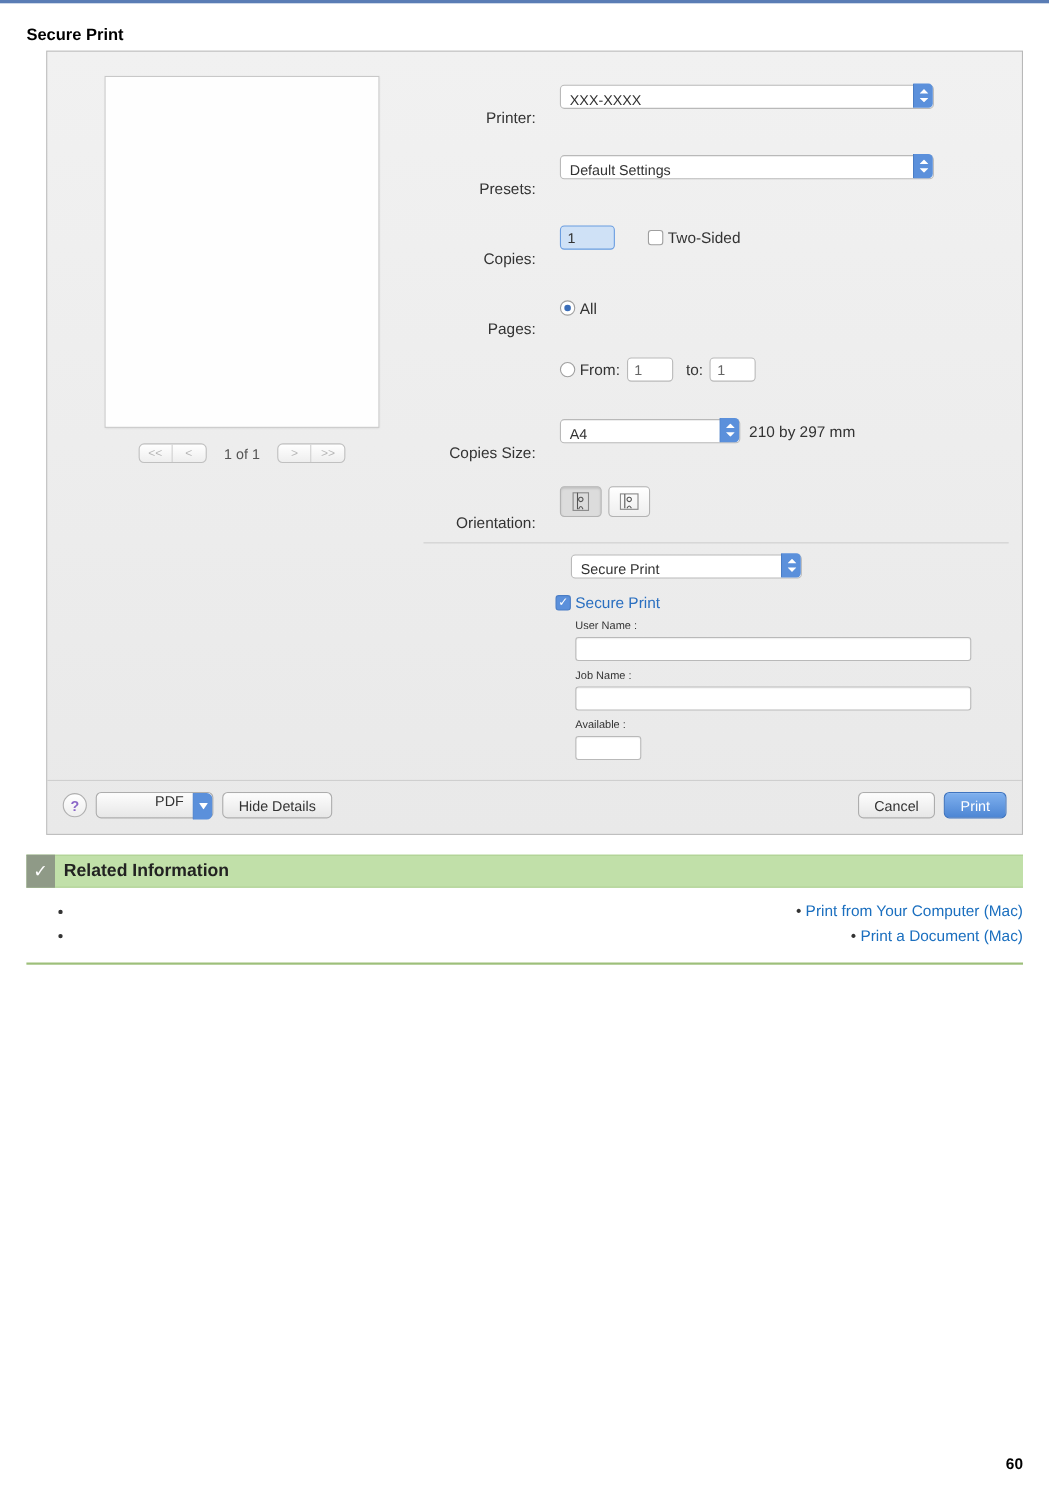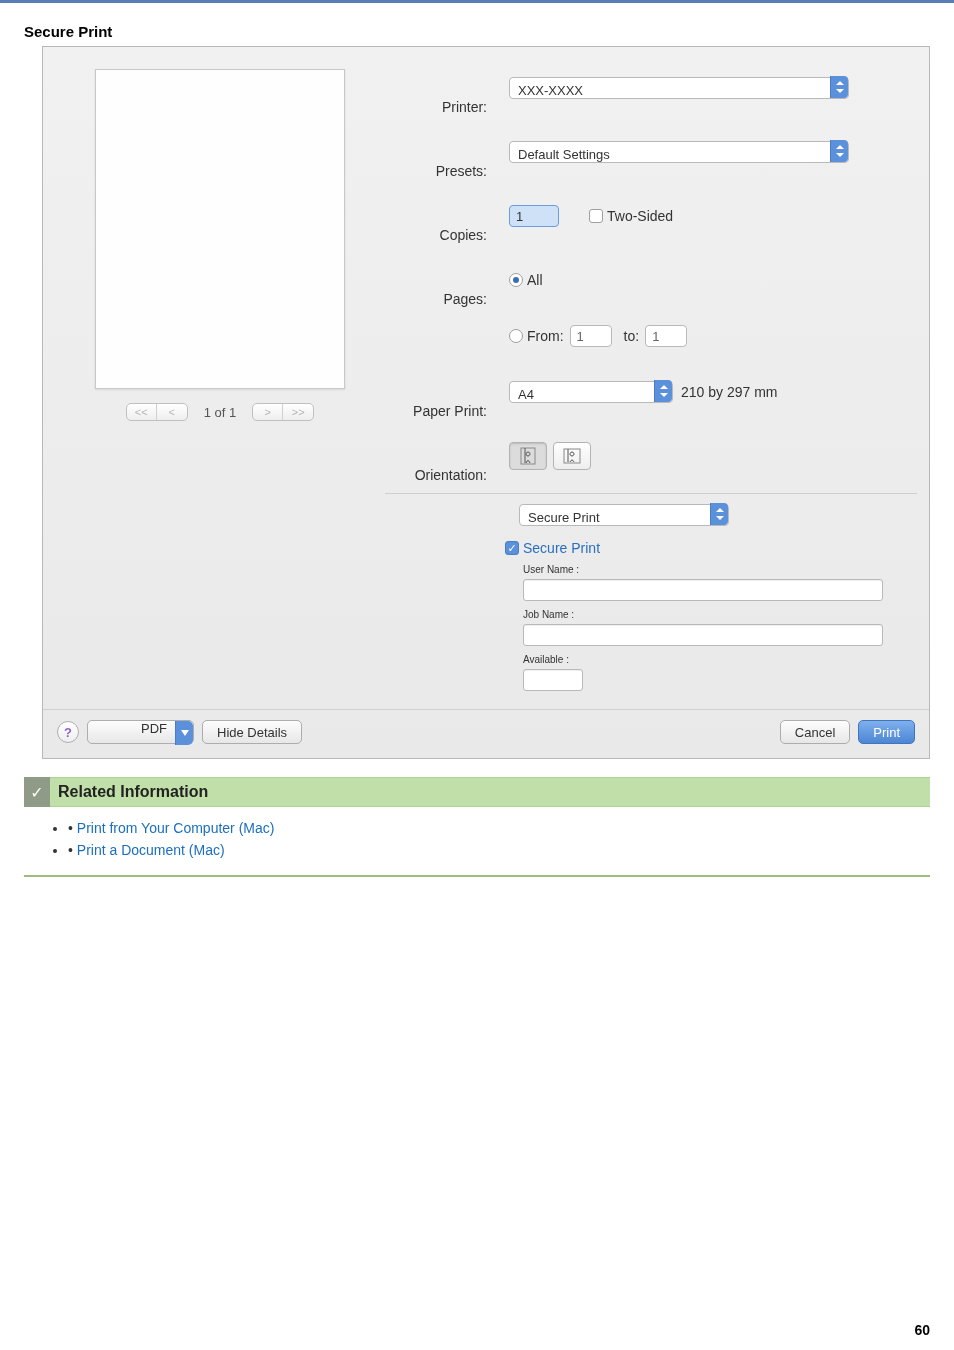--- a/index.html
+++ b/index.html
@@ -212,21 +212,21 @@
     height:30px;
   }
   .related-bar .chk {
     width:26px; height:30px; background:#8f9a87;
     display:flex; align-items:center; justify-content:center; color:#fff; font-size:16px;
   }
   .related-bar .txt {
     font-weight:bold; font-size:16px; color:#222; padding-left:8px;
   }
   ul.related { margin:10px 0 14px 44px; padding:0; }
-  ul.related li { color:#333; padding:3px 0; }
+  ul.related li { color:#333; padding:3px 0;text-align:right; }
   ul.related li a { color:#1b6fbf; text-decoration:none; }
   .end-rule { height:2px; background:#9dbf7a; margin-top:6px;}
   .page-num {
     position: fixed;
     right: 24px;
     bottom: 12px;
     font-weight: bold;
     font-size: 14px;
   }
 </style>
@@ -298,21 +298,21 @@
           <span>From:</span>
           <span style="width:6px;"></span>
           <span class="textfield" style="width:42px;">1</span>
           <span style="width:12px;"></span>
           <span>to:</span>
           <span style="width:6px;"></span>
           <span class="textfield" style="width:42px;">1</span>
         </div>
 
         <div class="row">
-          <span class="label">Paper Print:</span>
+          <span class="label">Copies Size:</span>
           <span class="select" style="width:164px;">
             <span>A4</span>
             <span style="flex:1"></span>
             <span class="arrows">
               <svg width="8" height="12">
                   <path d="M4 0 L8 4 L0 4 Z M4 12 L0 8 L8 8 Z" fill="#fff"></path>
                 </svg>
             </span>
           </span>
           <span style="width:8px;"></span>

